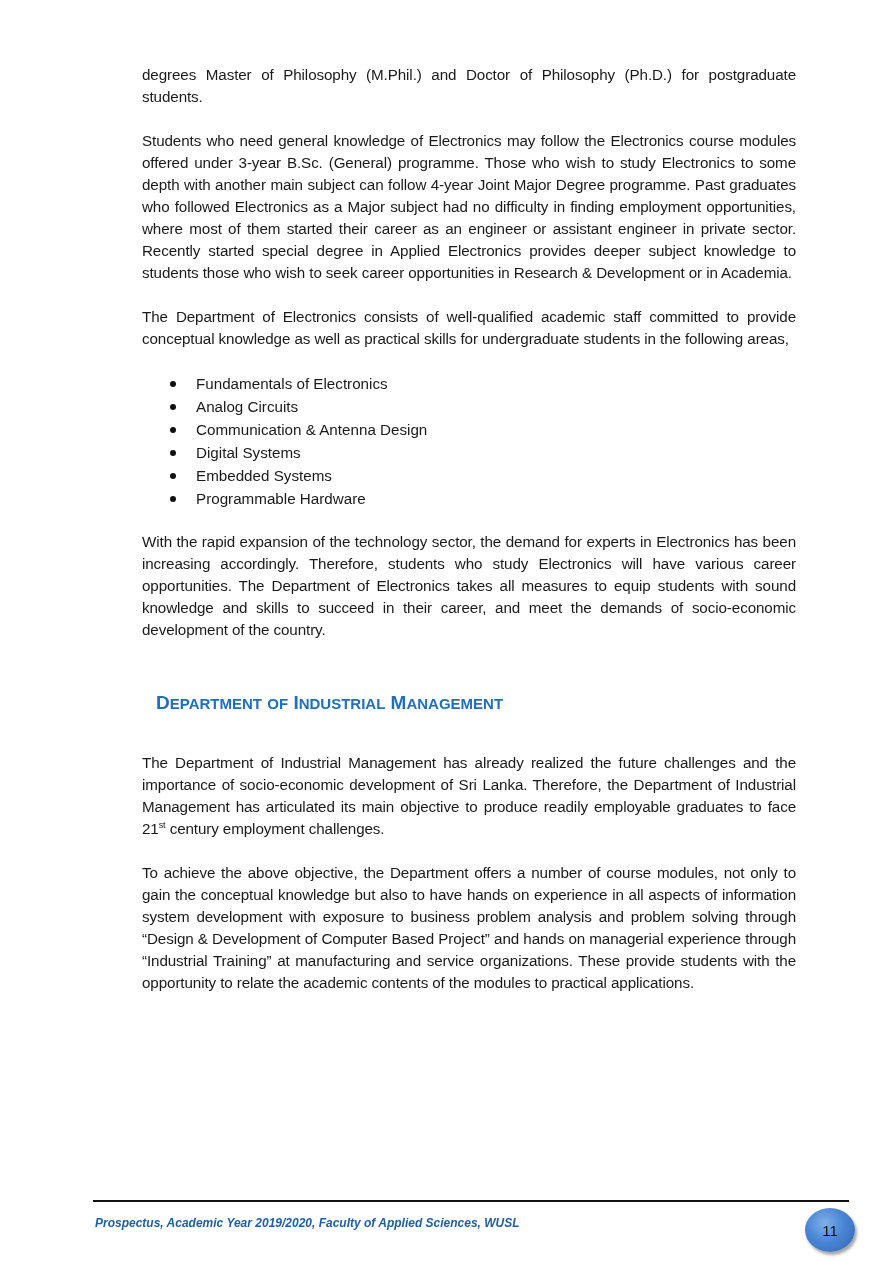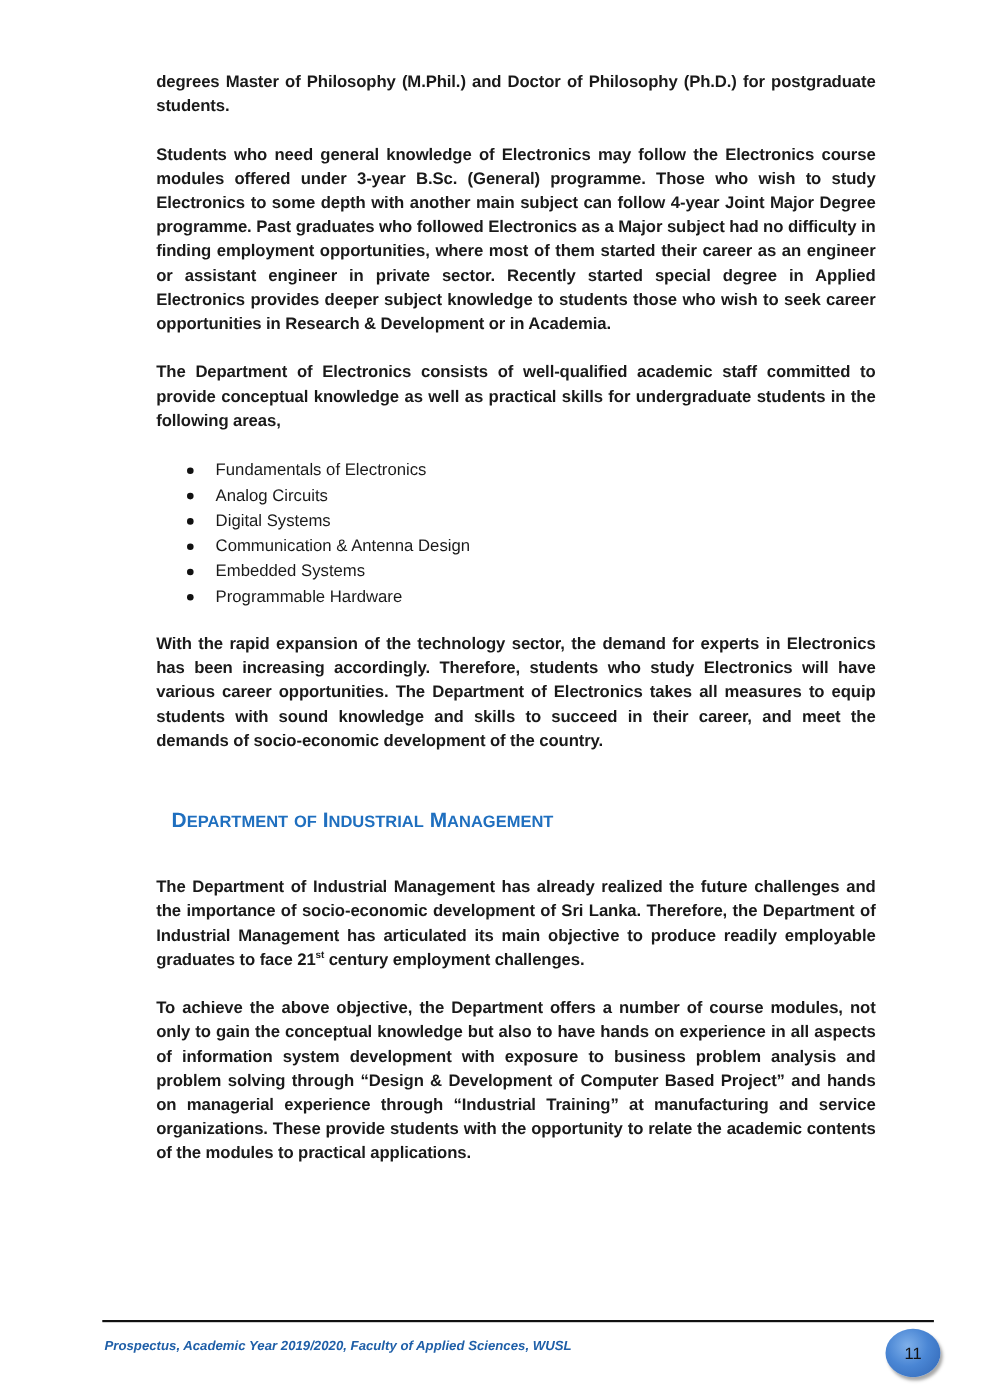--- a/index.html
+++ b/index.html
@@ -1,19 +1,19 @@
 <!DOCTYPE html>
 <html><head>
 <meta charset="utf-8">
 <style>
   html, body { margin: 0; padding: 0; background: #ffffff; }
   body { width: 893px; height: 1262px; position: relative; overflow: hidden;
          font-family: "Liberation Sans", sans-serif; color: #1a1a1a; }
   .content { position: absolute; left: 142px; top: 64px; width: 654px; }
-  p.para { margin: 0; font-size: 15.2px; line-height: 22px; text-align: justify; letter-spacing: -0.1px; font-weight: bold; }
+  p.para { margin: 0; font-size: 15.2px; line-height: 22px; text-align: justify; letter-spacing: -0.1px; }
   .gap { height: 22px; }
   ul.bullets { list-style: none; margin: 0; padding: 0; }
   ul.bullets li { position: relative; padding-left: 54px; font-size: 15.2px; line-height: 23px; }
   ul.bullets li .dot { position: absolute; left: 28px; top: 9px; width: 6px; height: 6px; border-radius: 50%; background: #111; }
   h2.section-title { margin: 14px; font-size: 19px; font-weight: bold; color: #1f6fbf; line-height: 28px; letter-spacing: 0px; }
   h2.section-title .sc { font-size: 15px; }
   sup { font-size: 9px; line-height: 0; }
   .footer-rule { position: absolute; left: 93px; top: 1200px; width: 756px; height: 2px; background: #111; }
   .footer-text { position: absolute; left: 95px; top: 1216px; font-size: 12px; font-style: italic; font-weight: bold; color: #1f5fa8; }
   .page-badge { position: absolute; left: 805px; top: 1208px; width: 50px; height: 44px; border-radius: 50%;
@@ -27,22 +27,22 @@
 <div class="content">
   <p class="para">degrees Master of Philosophy (M.Phil.) and Doctor of Philosophy (Ph.D.) for postgraduate students.</p>
   <div class="gap"></div>
   <p class="para">Students who need general knowledge of Electronics may follow the Electronics course modules offered under 3-year B.Sc. (General) programme. Those who wish to study Electronics to some depth with another main subject can follow 4-year Joint Major Degree programme. Past graduates who followed Electronics as a Major subject had no difficulty in finding employment opportunities, where most of them started their career as an engineer or assistant engineer in private sector. Recently started special degree in Applied Electronics provides deeper subject knowledge to students those who wish to seek career opportunities in Research &amp; Development or in Academia.</p>
   <div class="gap"></div>
   <p class="para">The Department of Electronics consists of well-qualified academic staff committed to provide conceptual knowledge as well as practical skills for undergraduate students in the following areas,</p>
   <div class="gap"></div>
   <ul class="bullets">
     <li><span class="dot"></span><span>Fundamentals of Electronics</span></li>
     <li><span class="dot"></span><span>Analog Circuits</span></li>
+    <li><span class="dot"></span><span>Communication &amp; Antenna Design</span></li>
     <li><span class="dot"></span><span>Digital Systems</span></li>
-    <li><span class="dot"></span><span>Communication &amp; Antenna Design</span></li>
     <li><span class="dot"></span><span>Embedded Systems</span></li>
     <li><span class="dot"></span><span>Programmable Hardware</span></li>
   </ul>
   <div class="gap" style="height:21px"></div>
   <p class="para">With the rapid expansion of the technology sector, the demand for experts in Electronics has been increasing accordingly.  Therefore, students who study Electronics will have various career opportunities. The Department of Electronics takes all measures to equip students with sound knowledge and skills to succeed in their career, and meet the demands of socio-economic development of the country.</p>
   <div class="gap" style="height:34px"></div>
   <h2 class="section-title">
     <span>D</span><span class="sc">EPARTMENT</span>
     <span class="sc">OF</span>
     <span>I</span><span class="sc">NDUSTRIAL</span>

